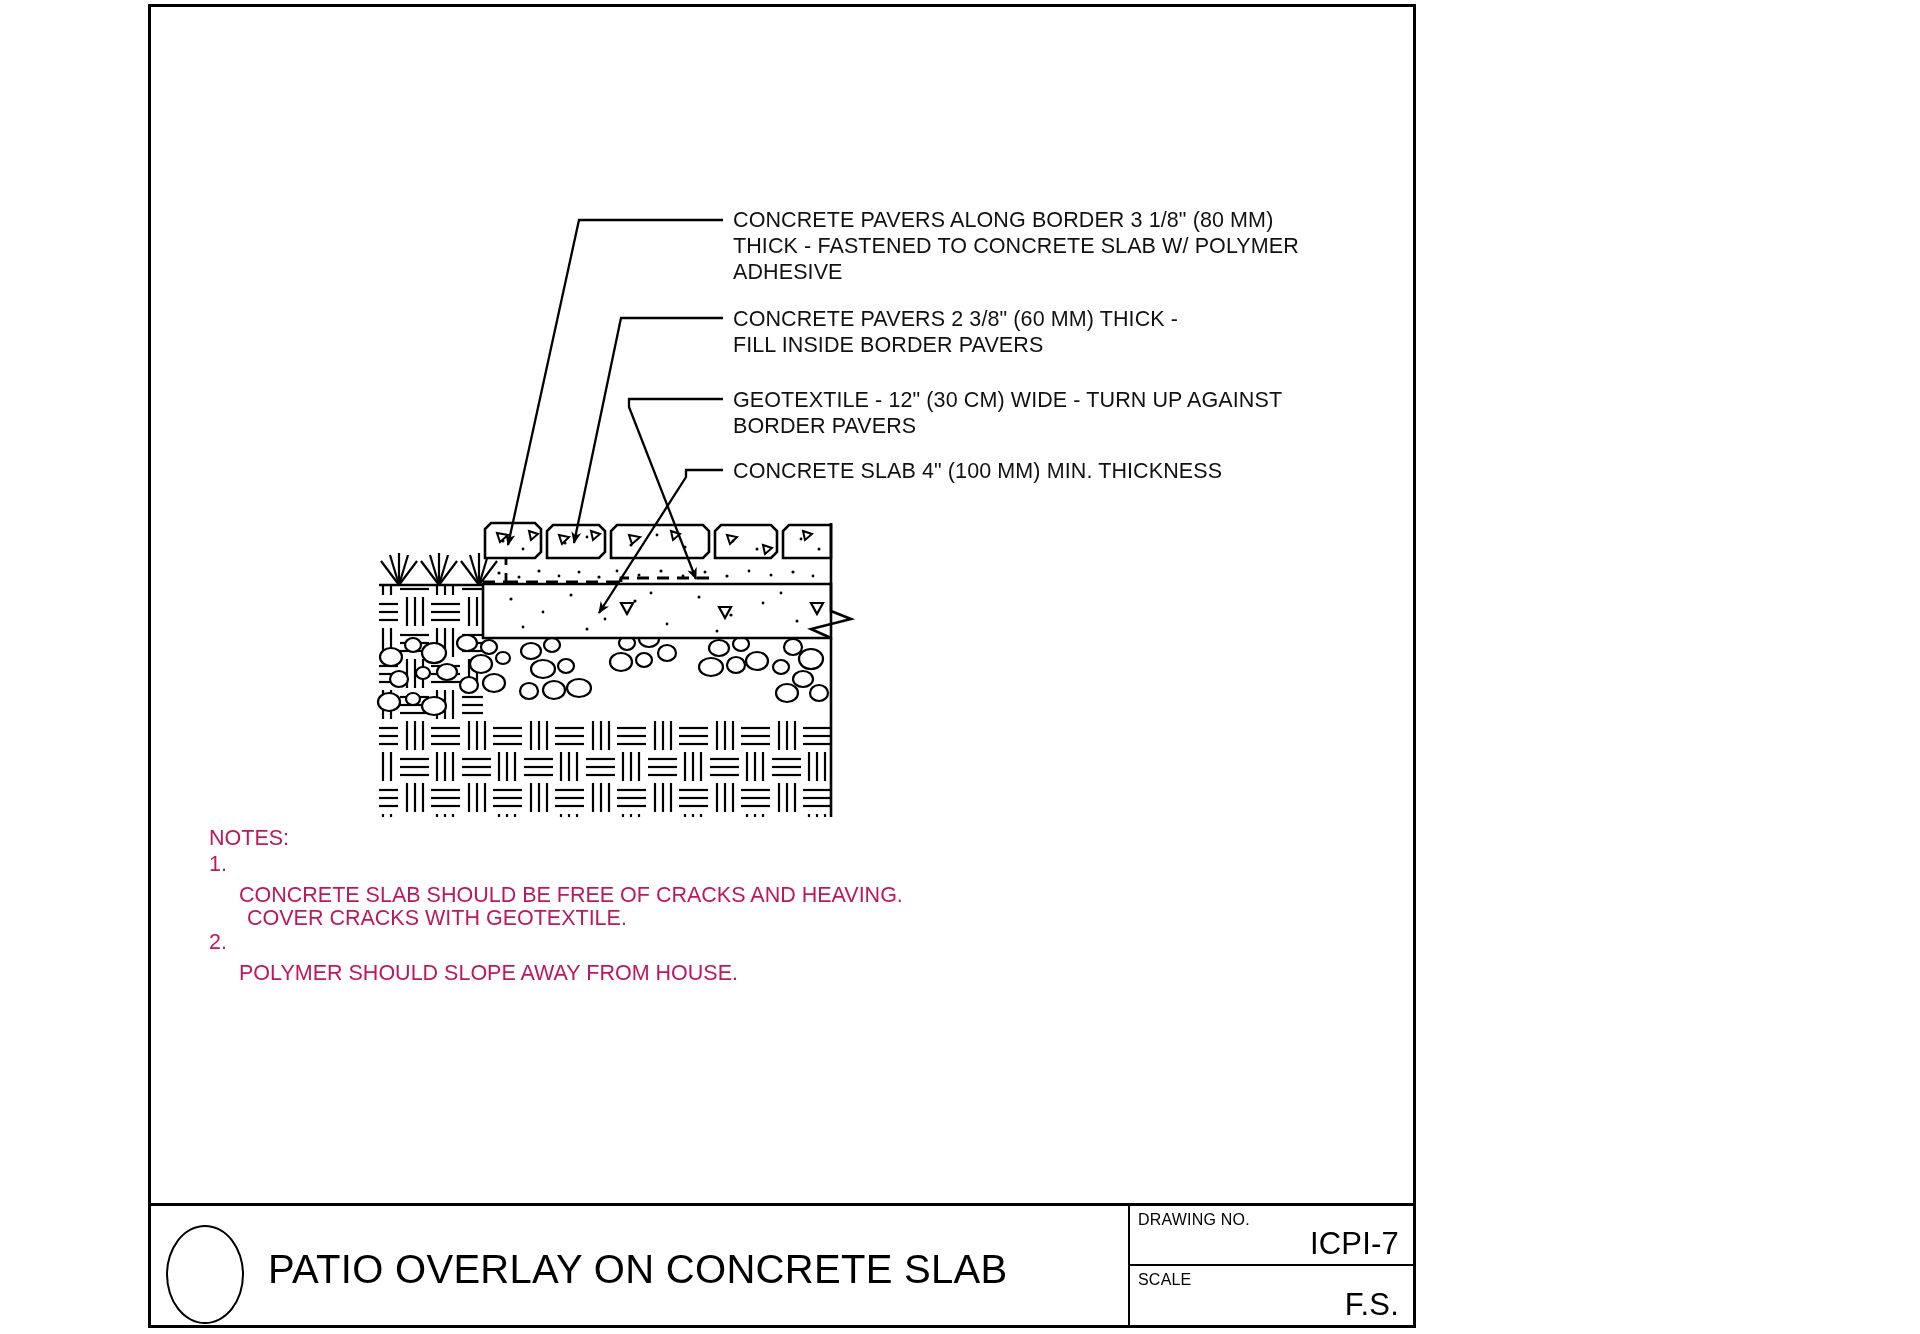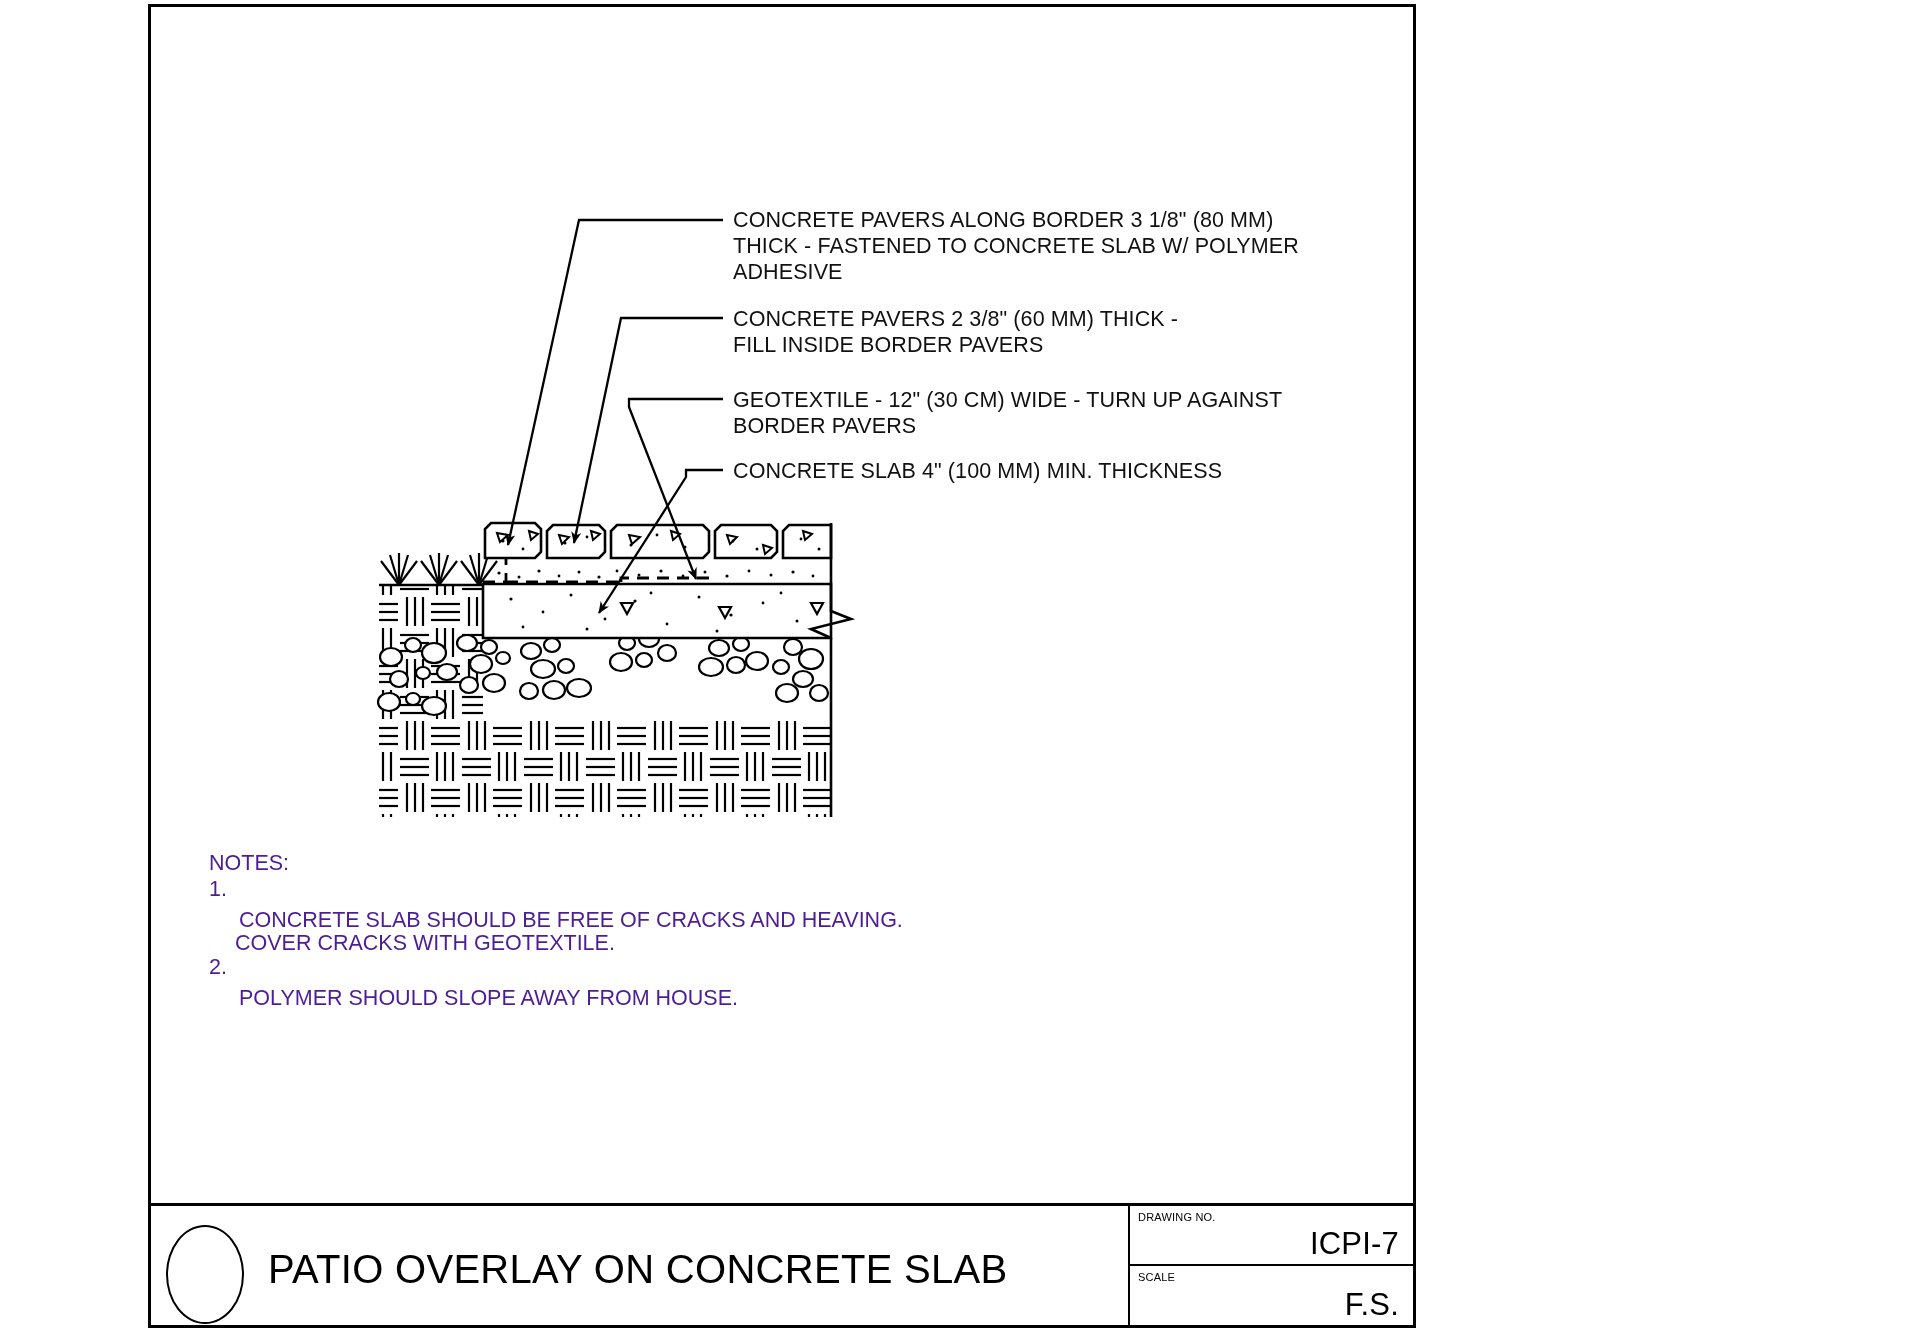--- a/index.html
+++ b/index.html
@@ -54,37 +54,37 @@
   }
   #callout-1 { left: 582px; top: 200px; }
   #callout-2 { left: 582px; top: 299px; }
   #callout-3 { left: 582px; top: 380px; }
   #callout-4 { left: 582px; top: 451px; }
 
   
   #notes {
     position: absolute;
     left: 58px;
-    top: 845px;
+    top: 820px;
     font-size: 21.5px;
     line-height: 23.5px;
-    color: #4c1d95;
+    color: #be185d;
   }
   #notes .notes-title { margin-bottom: 2px; }
   .note-row {
     display: flex;
     align-items: flex-start;
   }
   .note-num {
     width: 30px;
     flex: 0 0 30px;
   }
   .note-body { flex: 1 1 auto; margin-top: 31px; }
   .note-cont {
-    margin-left: 26px;
+    margin-left: 38px;
   }
 
   
   #title-block {
     position: absolute;
     left: 0;
     bottom: 0;
     width: 1262px;
     height: 122px;
     border-top: 3px solid #000;
@@ -124,21 +124,21 @@
   .tb-cell {
     position: relative;
     flex: 1 1 50%;
     box-sizing: border-box;
   }
   .tb-cell.top { border-bottom: 2px solid #000; }
   .tb-label {
     position: absolute;
     left: 8px;
     top: 5px;
-    font-size: 11px;
+    font-size: 16px;
     letter-spacing: 0.2px;
   }
   .tb-value {
     position: absolute;
     right: 14px;
     bottom: 2px;
     font-size: 31px;
     letter-spacing: 0.2px;
   }
 </style>

